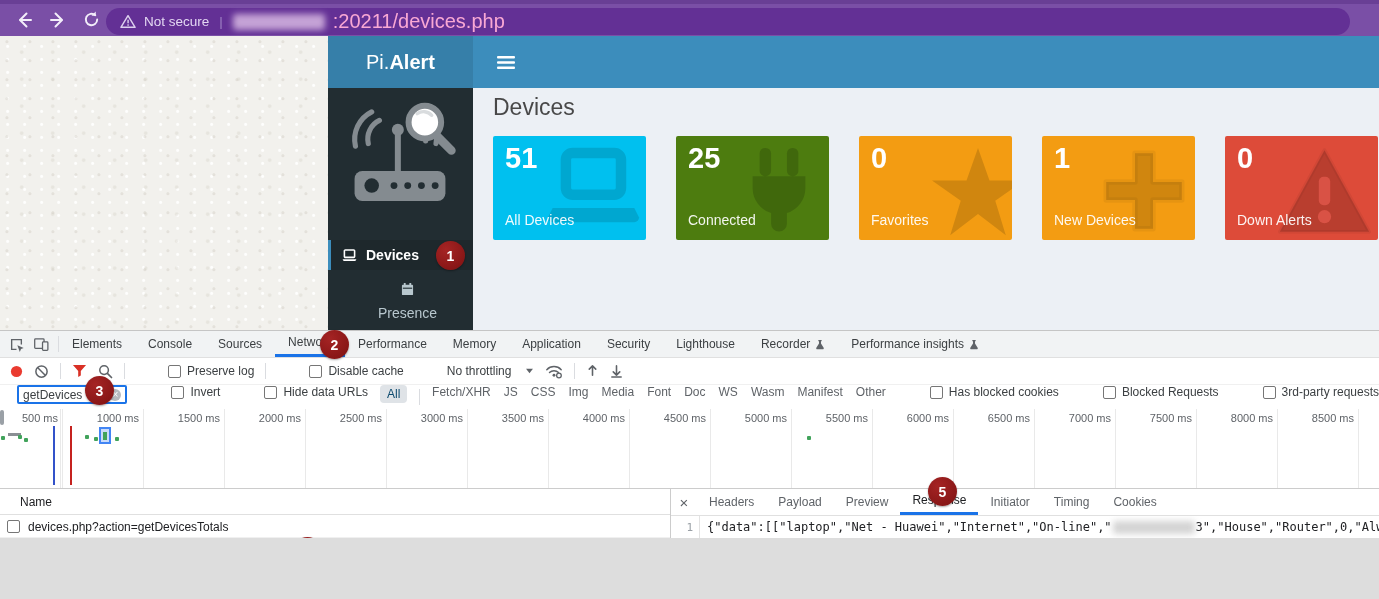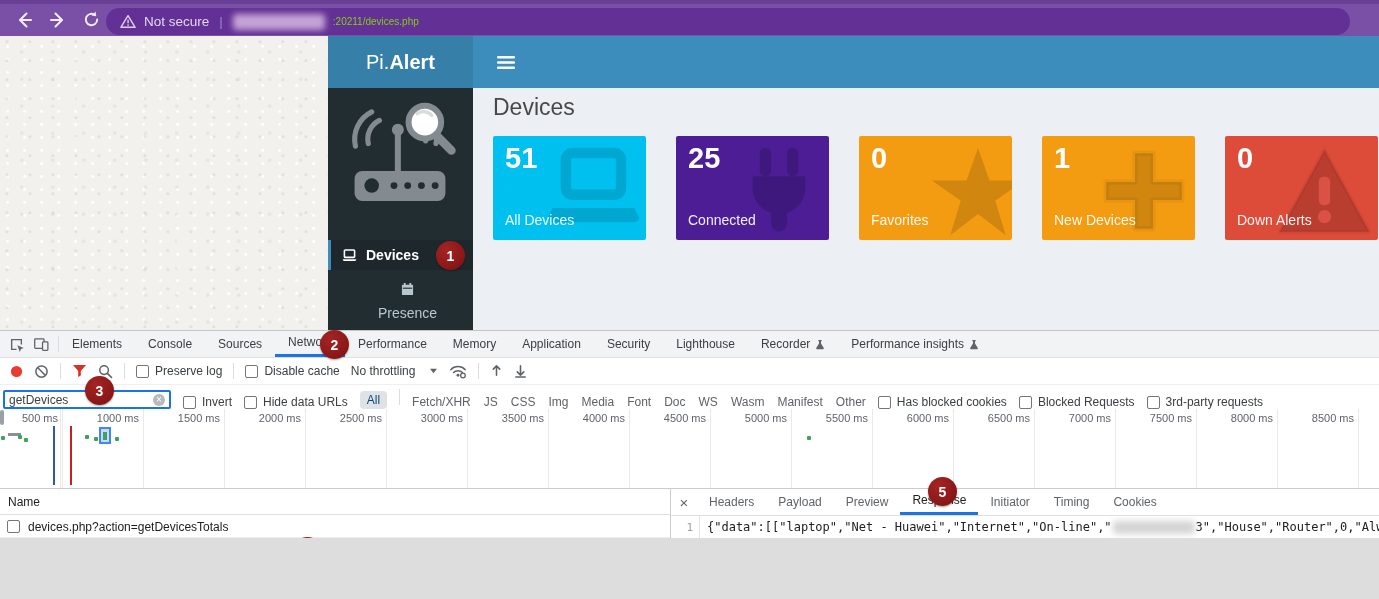--- a/index.html
+++ b/index.html
@@ -9,21 +9,21 @@
   svg{display:block;}
 
   
   .topbar{left:0;top:0;width:1379px;height:36px;background:#7a4fa6;border-top:4px solid #693f95;box-sizing:border-box;}
   .nav-ic{position:absolute;top:6px;color:#f3eefa;}
   .omnibox{position:absolute;left:106px;top:4px;width:1244px;height:27px;border-radius:14px;background:#633095;
     display:flex;align-items:center;color:#e3d7f2;font-size:13.5px;padding-left:14px;box-sizing:border-box;gap:8px;}
   .omni-sep{color:#a184c6;margin:0 2px;}
   .blur-blob{filter:blur(3px);border-radius:3px;}
   .url-blob{width:92px;height:16px;background:#c5a3d6;}
-  .url-text{color:#84cc16;font-size:10px;}
+  .url-text{color:#f9a8d4;font-size:20px;}
 
   
   .wallpaper{left:0;top:36px;width:328px;height:294px;background-color:#f2f1ed;
     background-image:radial-gradient(circle at 30% 30%,rgba(210,206,196,.45) 1px,transparent 2px),
       radial-gradient(circle at 70% 60%,rgba(214,210,200,.4) 1px,transparent 2.5px),
       radial-gradient(circle at 45% 80%,rgba(255,255,255,.9) 1px,transparent 2px);
     background-size:23px 19px,31px 27px,17px 13px;}
 
   
   .app{left:328px;top:36px;width:1051px;height:294px;overflow:hidden;background:#ecf0f5;}
@@ -35,57 +35,57 @@
   .sidebar{position:absolute;left:0;top:52px;width:145px;height:242px;background:#222d32;}
   .side-art{position:absolute;left:12px;top:6px;}
   .side-item{position:absolute;left:0;width:145px;height:30px;display:flex;align-items:center;gap:9px;
     padding-left:14px;box-sizing:border-box;color:#b8c7ce;font-size:14px;cursor:pointer;}
   .side-item.sel{background:#1e282c;border-left:3px solid #3c8dbc;padding-left:11px;color:#fff;font-weight:700;}
   .content-title{position:absolute;left:165px;top:58px;font-size:23px;color:#484848;font-weight:400;}
   .card{position:absolute;top:100px;width:153px;height:104px;border-radius:2px;color:#fff;overflow:hidden;}
   .card .num{position:absolute;left:12px;top:6px;font-size:29px;font-weight:700;}
   .card .lbl{position:absolute;left:12px;bottom:12px;font-size:14px;color:rgba(255,255,255,.93);}
   .card .big-ic{position:absolute;right:6px;top:10px;opacity:1;}
-  .c-cyan{background:#00c0ef;} .c-green{background:#4c1d95;} .c-orange{background:#f39c12;} .c-red{background:#dd4b39;}
+  .c-cyan{background:#00c0ef;} .c-green{background:#4d7c0f;} .c-orange{background:#f39c12;} .c-red{background:#dd4b39;}
   .panel{position:absolute;left:165px;top:229px;width:871px;height:70px;background:#fff;border-top:1px solid #d2d6de;border-radius:3px 3px 0 0;}
   .panel-title{position:absolute;left:15px;top:9px;font-size:15px;color:#444;font-weight:500;}
   .panel-hr{position:absolute;left:0;top:41px;width:871px;height:1px;background:#f4f4f4;}
   .legend{position:absolute;left:379px;top:47px;display:flex;align-items:center;gap:14px;font-size:12px;color:#9e9e9e;}
   .legend .item{display:flex;align-items:center;gap:7px;}
   .sw{width:37px;height:13px;display:inline-block;}
 
   
   .devtools{left:0;top:330px;width:1379px;height:269px;background:#fff;border-top:1px solid #c5c5c5;box-sizing:border-box;
     font-size:12px;color:#3c4043;}
   .dt-tabs{position:absolute;left:0;top:0;width:1379px;height:27px;background:#f1f3f4;border-bottom:1px solid #e0e0e0;
     display:flex;align-items:stretch;box-sizing:border-box;}
   .dt-tabicons{display:flex;align-items:center;gap:8px;padding:0 8px;}
   .dt-tab{height:26px;line-height:26px;padding:0 13px;color:#3c4043;white-space:nowrap;box-sizing:border-box;cursor:pointer;display:flex;align-items:center;gap:5px;}
   .dt-tab.sel{border-bottom:3px solid #1a73e8;line-height:23px;}
   .vsep{width:1px;height:16px;background:#dadce0;align-self:center;}
   .dt-toolbar{position:absolute;left:0;top:27px;width:1379px;height:27px;display:flex;align-items:center;gap:11px;
     padding-left:10px;box-sizing:border-box;border-bottom:1px solid #f0f0f0;}
   .cb{width:11px;height:11px;border:1px solid #767676;border-radius:2px;background:#fff;display:inline-block;flex:none;}
-  .cb-row{display:flex;align-items:center;gap:6px;white-space:nowrap;}
-  .dt-filter{position:absolute;left:0;top:54px;width:1379px;height:24px;display:flex;align-items:flex-end;gap:12px;
-    padding-left:3px;box-sizing:border-box;}
+  .cb-row{display:flex;align-items:center;gap:6px;white-space:nowrap;margin-left:32px;}
+  .dt-filter{position:absolute;left:0;top:54px;width:1379px;height:24px;display:flex;align-items:flex-start;gap:12px;
+    padding-left:17px;box-sizing:border-box;}
   .filter-input{width:168px;height:19px;border:2px solid #1a73e8;border-radius:2px;background:#fff;display:flex;
     align-items:center;box-sizing:border-box;padding:0 4px;justify-content:space-between;}
   .clear-x{width:12px;height:12px;border-radius:50%;background:#b6babf;color:#fff;font-size:10px;line-height:12px;
     text-align:center;flex:none;}
   .chip{background:#dfe3e7;border-radius:4px;padding:2px 7px;color:#0c4a6e;}
   .types{display:flex;gap:13px;color:#5f6368;white-space:nowrap;}
   .dt-timeline{position:absolute;left:0;top:78px;width:1379px;height:80px;border-bottom:1px solid #ccc;box-sizing:border-box;
     background-image:repeating-linear-gradient(90deg,#e9e9e9 0 1px,transparent 1px 81px);background-position:62px 0;}
   .tick{position:absolute;top:3px;width:74px;text-align:right;font-size:11px;color:#5f6368;white-space:nowrap;}
   .wf-dot{position:absolute;width:4px;height:4px;background:#41a35b;border-radius:1px;}
   .wf-line{position:absolute;top:17px;height:59px;width:2px;}
   .dt-bottom{position:absolute;left:0;top:158px;width:1379px;height:111px;}
   .req-head{position:absolute;left:0;top:0;width:670px;height:26px;border-bottom:1px solid #e0e0e0;box-sizing:border-box;
-    display:flex;align-items:center;padding-left:8px;color:#202124;}
+    display:flex;align-items:center;padding-left:20px;color:#202124;}
   .req-row{position:absolute;left:0;width:670px;height:22px;display:flex;align-items:center;gap:8px;padding-left:7px;
     box-sizing:border-box;color:#202124;}
   .req-row.sel{background:#1a73e8;color:#fff;}
   .req-row.sel .cb{border-color:#fff;background:transparent;}
   .split{position:absolute;left:670px;top:0;width:1px;height:111px;background:#ccc;}
   .det-tabs{position:absolute;left:671px;top:0;width:708px;height:27px;display:flex;align-items:stretch;
     border-bottom:1px solid #e0e0e0;box-sizing:border-box;background:#fff;}
   .det-close{width:26px;display:flex;align-items:center;justify-content:center;color:#5f6368;font-size:15px;}
   .det-tab{height:26px;line-height:26px;padding:0 12px;color:#5f6368;cursor:pointer;box-sizing:border-box;}
   .det-tab.sel{border-bottom:3px solid #1a73e8;line-height:23px;color:#202124;}

